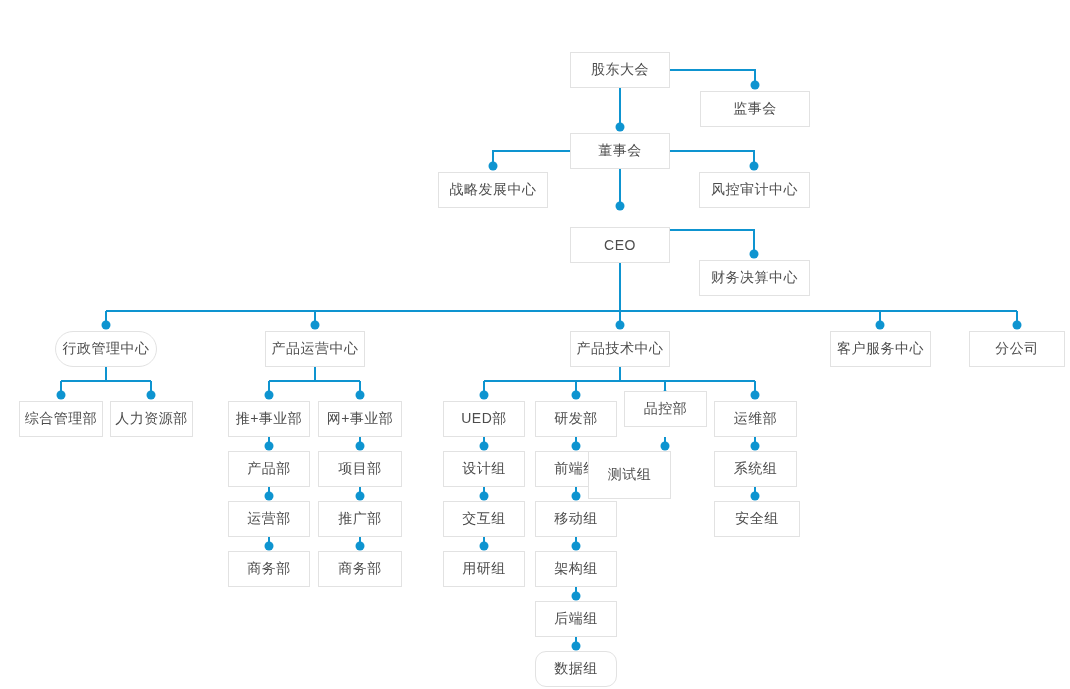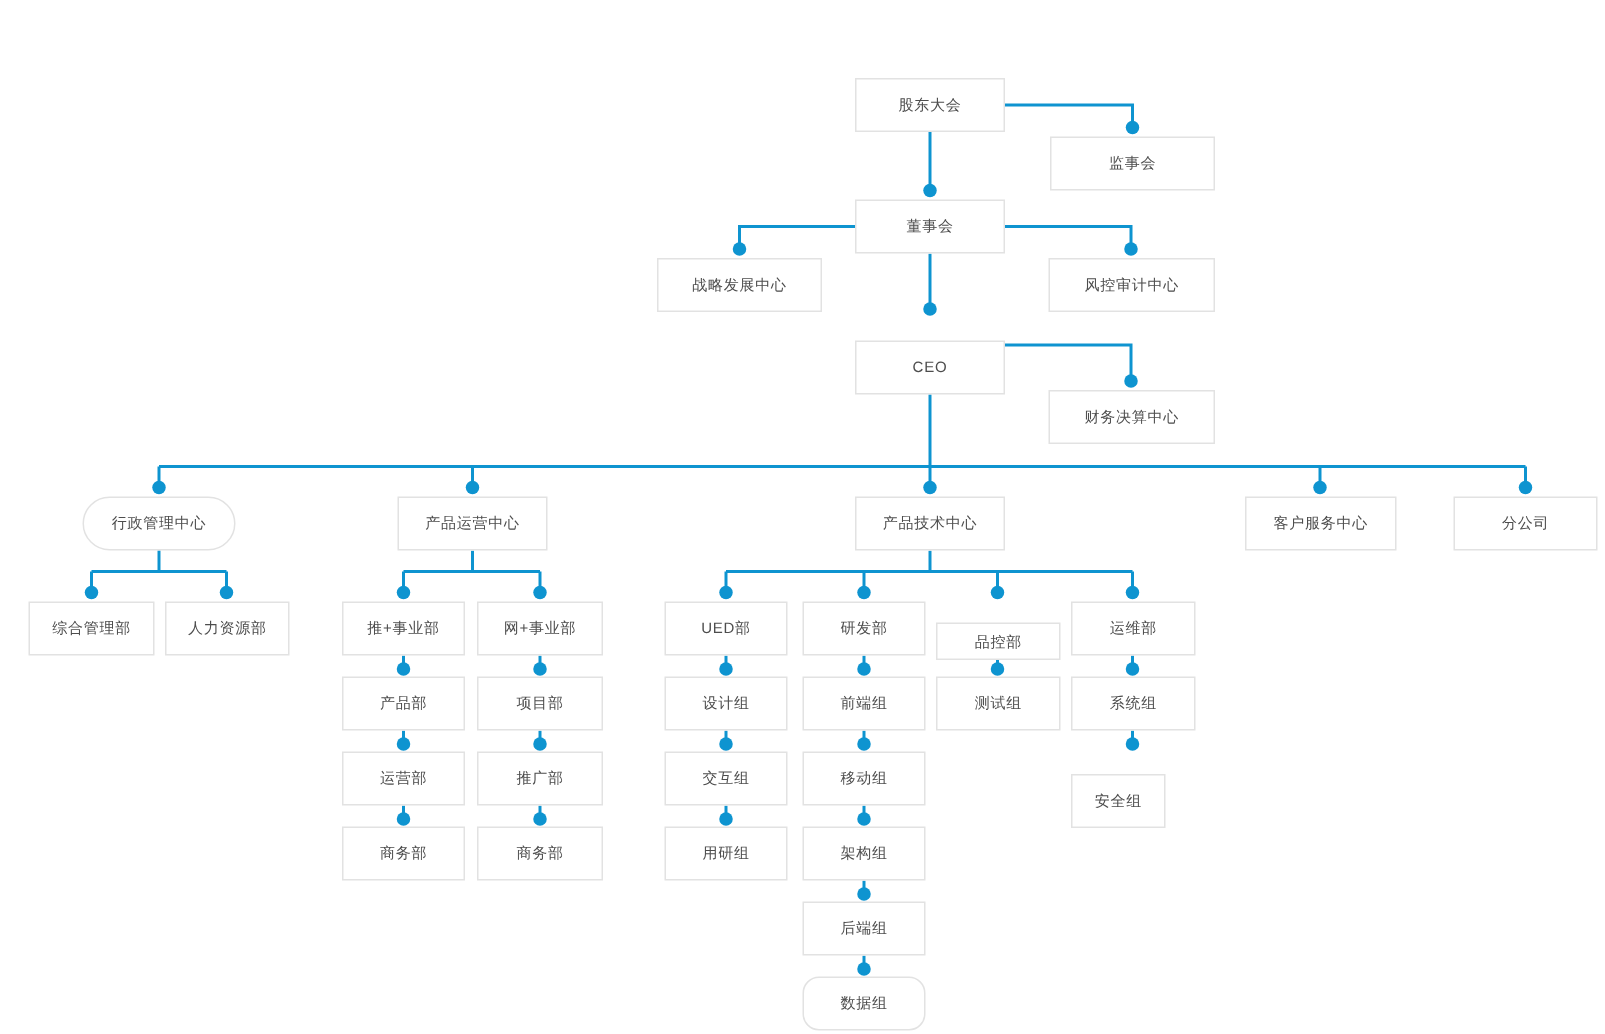--- a/index.html
+++ b/index.html
@@ -7,21 +7,21 @@
     width:1070px;height:689px;overflow:hidden;
     font-family:"Liberation Sans","DejaVu Sans",sans-serif;
   }
   .stage{position:relative;width:1070px;height:689px;background:var(--bg,#ffffff);}
   svg.edges{position:absolute;left:0;top:0;width:1070px;height:689px;}
   .node{
     position:absolute;box-sizing:border-box;
     background:var(--box-bg,#ffffff);
     border:1px solid var(--box-border,#e2e2e2);
     display:flex;align-items:center;justify-content:center;
-    font-size:10px;color:var(--text,#4d4d4d);
+    font-size:14px;color:var(--text,#4d4d4d);
     white-space:nowrap;letter-spacing:0.5px;
   }
 </style>
 </head>
 <body>
 
 <div class="stage">
   <svg class="edges" viewBox="0 0 1070 689">
       <polyline points="620,88 620,127" fill="none" stroke="#0e94d0" stroke-width="2"></polyline>
       <circle cx="620" cy="127" r="4.5" fill="#0e94d0"></circle>
@@ -122,27 +122,27 @@
       <div class="node" style="left: 228px; top: 401px; width: 82px; height: 36px;">推+事业部</div>
       <div class="node" style="left: 318px; top: 401px; width: 84px; height: 36px;">网+事业部</div>
       <div class="node" style="left: 228px; top: 451px; width: 82px; height: 36px;">产品部</div>
       <div class="node" style="left: 318px; top: 451px; width: 84px; height: 36px;">项目部</div>
       <div class="node" style="left: 228px; top: 501px; width: 82px; height: 36px;">运营部</div>
       <div class="node" style="left: 318px; top: 501px; width: 84px; height: 36px;">推广部</div>
       <div class="node" style="left: 228px; top: 551px; width: 82px; height: 36px;">商务部</div>
       <div class="node" style="left: 318px; top: 551px; width: 84px; height: 36px;">商务部</div>
       <div class="node" style="left: 443px; top: 401px; width: 82px; height: 36px;">UED部</div>
       <div class="node" style="left: 535px; top: 401px; width: 82px; height: 36px;">研发部</div>
-      <div class="node" style="left: 624px; top: 415px; width: 83px; height: 25px;">品控部</div>
+      <div class="node" style="left: 624px; top: 391px; width: 83px; height: 36px;">品控部</div>
       <div class="node" style="left: 714px; top: 401px; width: 83px; height: 36px;">运维部</div>
       <div class="node" style="left: 443px; top: 451px; width: 82px; height: 36px;">设计组</div>
       <div class="node" style="left: 535px; top: 451px; width: 82px; height: 36px;">前端组</div>
-      <div class="node" style="left: 624px; top: 451px; width: 83px; height: 36px;">测试组</div>
+      <div class="node" style="left: 588px; top: 451px; width: 83px; height: 48px;">测试组</div>
       <div class="node" style="left: 714px; top: 451px; width: 83px; height: 36px;">系统组</div>
       <div class="node" style="left: 443px; top: 501px; width: 82px; height: 36px;">交互组</div>
       <div class="node" style="left: 535px; top: 501px; width: 82px; height: 36px; text-align: center;">移动组</div>
-      <div class="node" style="left: 714px; top: 501px; width: 63px; height: 36px; margin-top: 15px;">安全组</div>
+      <div class="node" style="left: 714px; top: 501px; width: 86px; height: 36px;">安全组</div>
       <div class="node" style="left: 443px; top: 551px; width: 82px; height: 36px;">用研组</div>
       <div class="node" style="left: 535px; top: 551px; width: 82px; height: 36px;">架构组</div>
       <div class="node" style="left: 535px; top: 601px; width: 82px; height: 36px;">后端组</div>
       <div class="node" style="left: 535px; top: 651px; width: 82px; height: 36px; border-radius: 11px;">数据组</div>
     </div>
 </div>
 
 </body></html>

